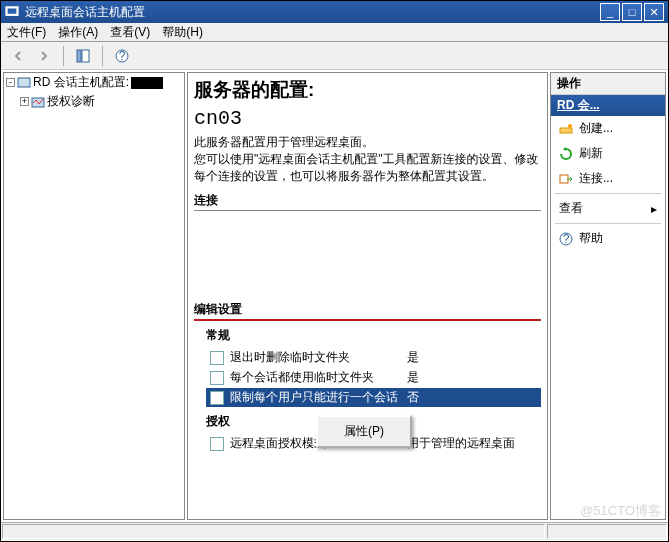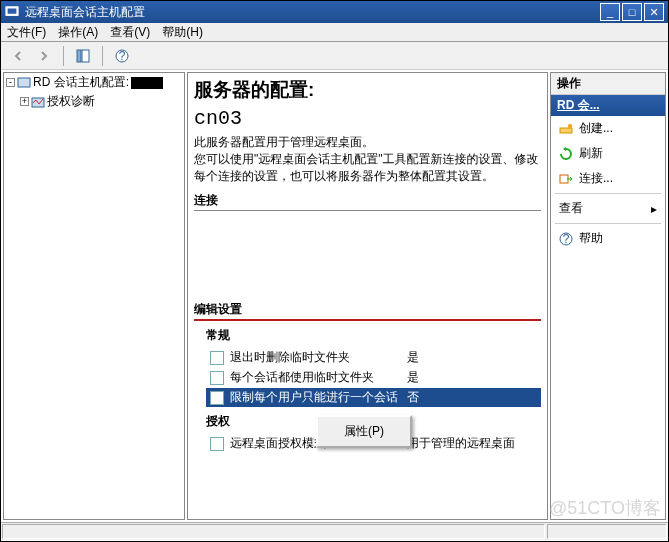--- a/index.html
+++ b/index.html
@@ -37,21 +37,21 @@
 .indent-head { font-weight: bold; margin: 6px 0 4px 12px; }
 .setting-row { display: flex; align-items: center; margin: 1px 0 1px 12px; padding: 1px 4px; cursor: default; }
 .setting-row .icon { width: 14px; height: 14px; border: 1px solid #7aa; background: #fff; margin-right: 6px; flex-shrink: 0; }
 .setting-row .label { flex: 1; }
 .setting-row .val { width: 130px; }
 .setting-row.selected { background: #1e4d8f; color: #fff; }
 .context-menu { position: absolute; left: 316px; top: 415px; background: #efefef; border: 2px outset #fff; padding: 2px; z-index: 10; box-shadow: 2px 2px 3px rgba(0,0,0,0.3); }
 .context-menu-item { padding: 4px 24px 4px 24px; cursor: default; }
 .statusbar { border-top: 1px solid #aaa; height: 18px; background: #efefef; display: flex; }
 .statusbar div { border: 1px inset #fff; flex: 1; margin: 1px; }
-.watermark { position: absolute; right: 8px; bottom: 22px; color: #bbb; font-size: 18px; opacity: 0.6; }
+.watermark { position: absolute; right: 8px; bottom: 22px; color: #bbb; font-size: 13px; opacity: 0.6; }
 </style>
 </head>
 <body>
 
 <div class="titlebar">
   <svg class="titlebar-icon" viewBox="0 0 16 16">
       <rect x="1" y="2" width="14" height="10" fill="#fff" stroke="#fff"></rect>
       <rect x="3" y="4" width="10" height="6" fill="#2b5fac"></rect>
     </svg>
   <span>远程桌面会话主机配置</span>

